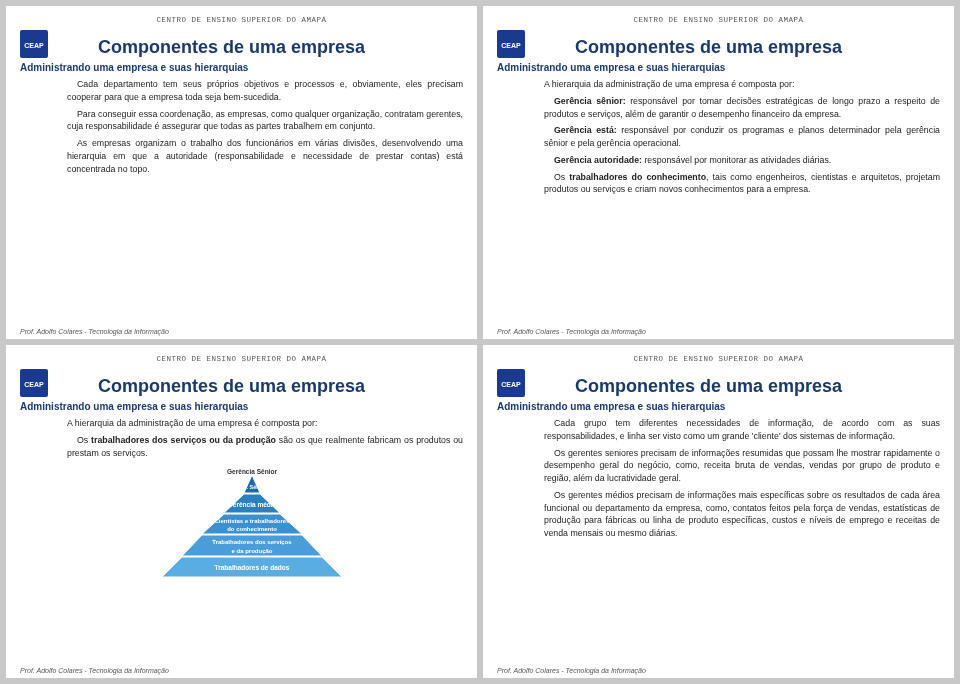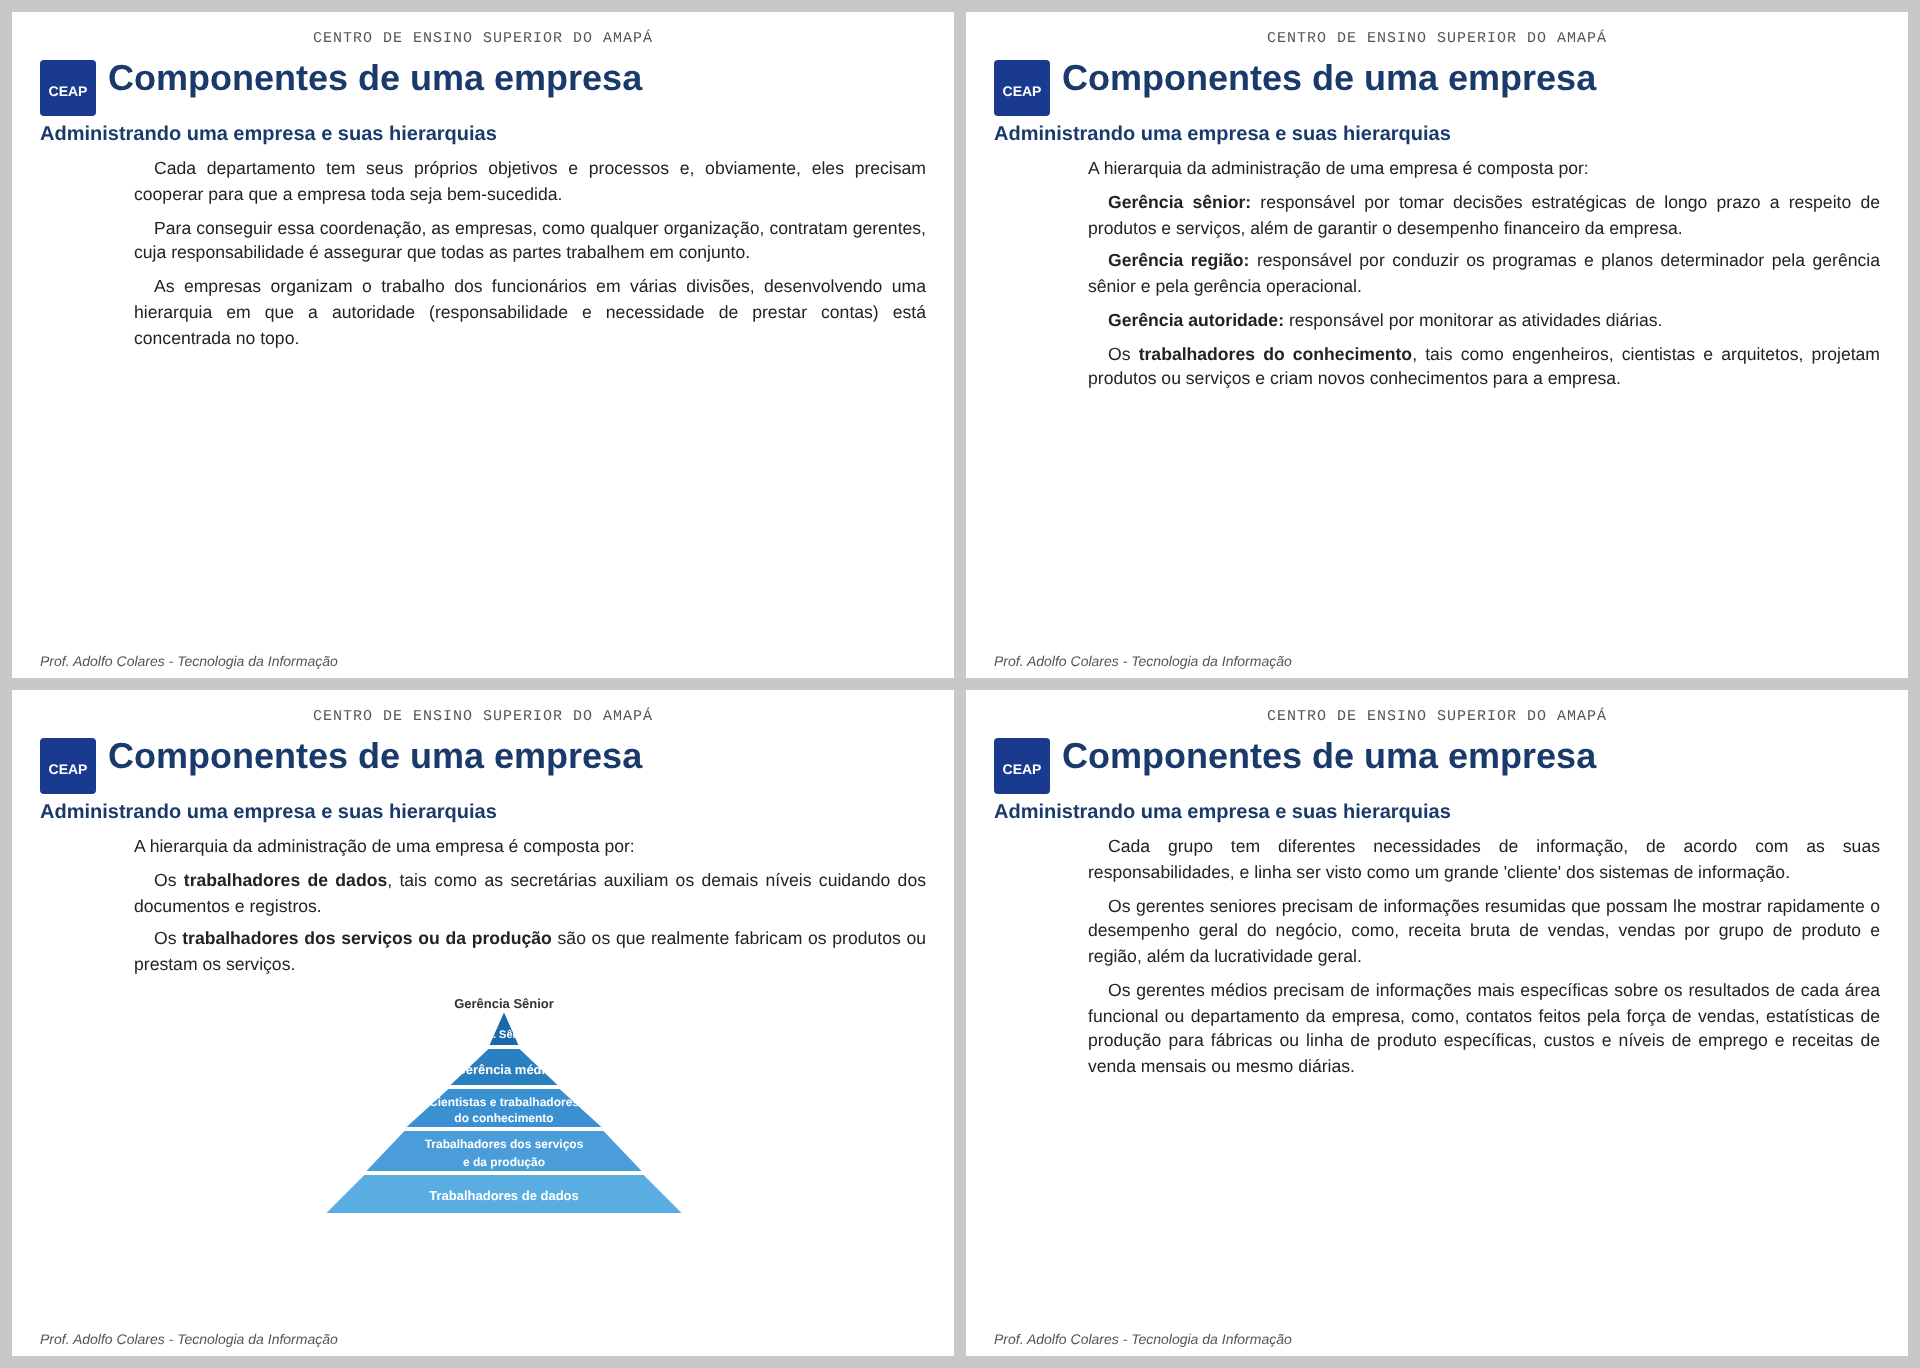--- a/index.html
+++ b/index.html
@@ -25,22 +25,23 @@
       text-align: center;
       font-size: 7.5px;
       color: #555;
       letter-spacing: 0.5px;
       margin-bottom: 6px;
       text-transform: uppercase;
       font-family: Liberation Mono, monospace;
     }
     .logo-area {
       display: flex;
-      align-items: flex-start;
+      align-items: flex-end;
       margin-bottom: 4px;
+      gap: 44px;
     }
     .logo-icon {
       width: 28px;
       height: 28px;
       margin-right: 6px;
       flex-shrink: 0;
     }
     .card-title {
       font-size: 18px;
       font-weight: bold;
@@ -117,40 +118,39 @@
       <text x="14" y="18" text-anchor="middle" fill="white" font-size="7" font-weight="bold">CEAP</text>
     </svg>
     <div class="card-title">Componentes de uma empresa</div>
   </div>
   <div class="card-subtitle">Administrando uma empresa e suas hierarquias</div>
   <div class="card-body">
     <p class="no-indent">
       <span>A hierarquia da administração de uma empresa é composta por:</span>
     </p>
     <p><span class="bold">Gerência sênior:</span> responsável por tomar decisões estratégicas de longo prazo a respeito de produtos e serviços, além de garantir o desempenho financeiro da empresa.</p>
-    <p><span class="bold">Gerência região:</span> responsável por conduzir os programas e planos determinador pela gerência sênior e pela gerência operacional.</p>
+    <p><span class="bold">Gerência está:</span> responsável por conduzir os programas e planos determinador pela gerência sênior e pela gerência operacional.</p>
     <p><span class="bold">Gerência autoridade:</span> responsável por monitorar as atividades diárias.</p>
     <p>Os <span class="bold">trabalhadores do conhecimento</span>, tais como engenheiros, cientistas e arquitetos, projetam produtos ou serviços e criam novos conhecimentos para a empresa.</p>
   </div>
   <div class="card-footer">Prof. Adolfo Colares - Tecnologia da Informação</div>
 </div>
 
 <div class="card">
   <div class="card-header">CENTRO DE ENSINO SUPERIOR DO AMAPÁ</div>
   <div class="logo-area">
     <svg class="logo-icon" viewBox="0 0 28 28">
       <rect width="28" height="28" fill="#1a3a8f" rx="2"></rect>
       <text x="14" y="18" text-anchor="middle" fill="white" font-size="7" font-weight="bold">CEAP</text>
     </svg>
     <div class="card-title">Componentes de uma empresa</div>
   </div>
   <div class="card-subtitle">Administrando uma empresa e suas hierarquias</div>
   <div class="card-body">
     <p class="no-indent">A hierarquia da administração de uma empresa é composta por:</p>
-    <p>Os <span class="bold">trabalhadores de dados</span>, tais como as secretárias auxiliam os demais níveis cuidando dos documentos e registros.</p>
     <p>Os <span class="bold">trabalhadores dos serviços ou da produção</span> são os que realmente fabricam os produtos ou prestam os serviços.</p>
   </div>
   <div class="pyramid-container">
     <div class="pyramid">
       
       <svg width="200" height="115" viewBox="0 0 200 115">
 
         <polygon points="10,110 190,110 170,90 30,90" fill="#5aade0" stroke="white" stroke-width="1"></polygon>
         <text x="100" y="103" text-anchor="middle" fill="white" font-size="6.5" font-weight="bold">Trabalhadores de dados</text>
 

